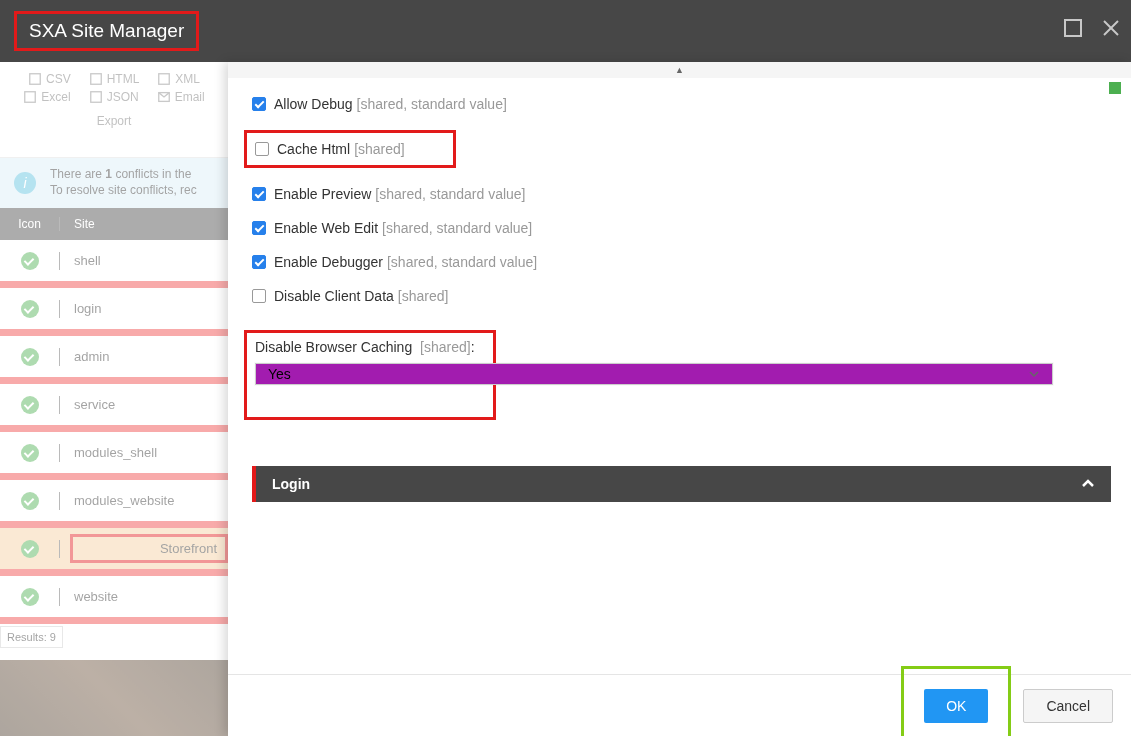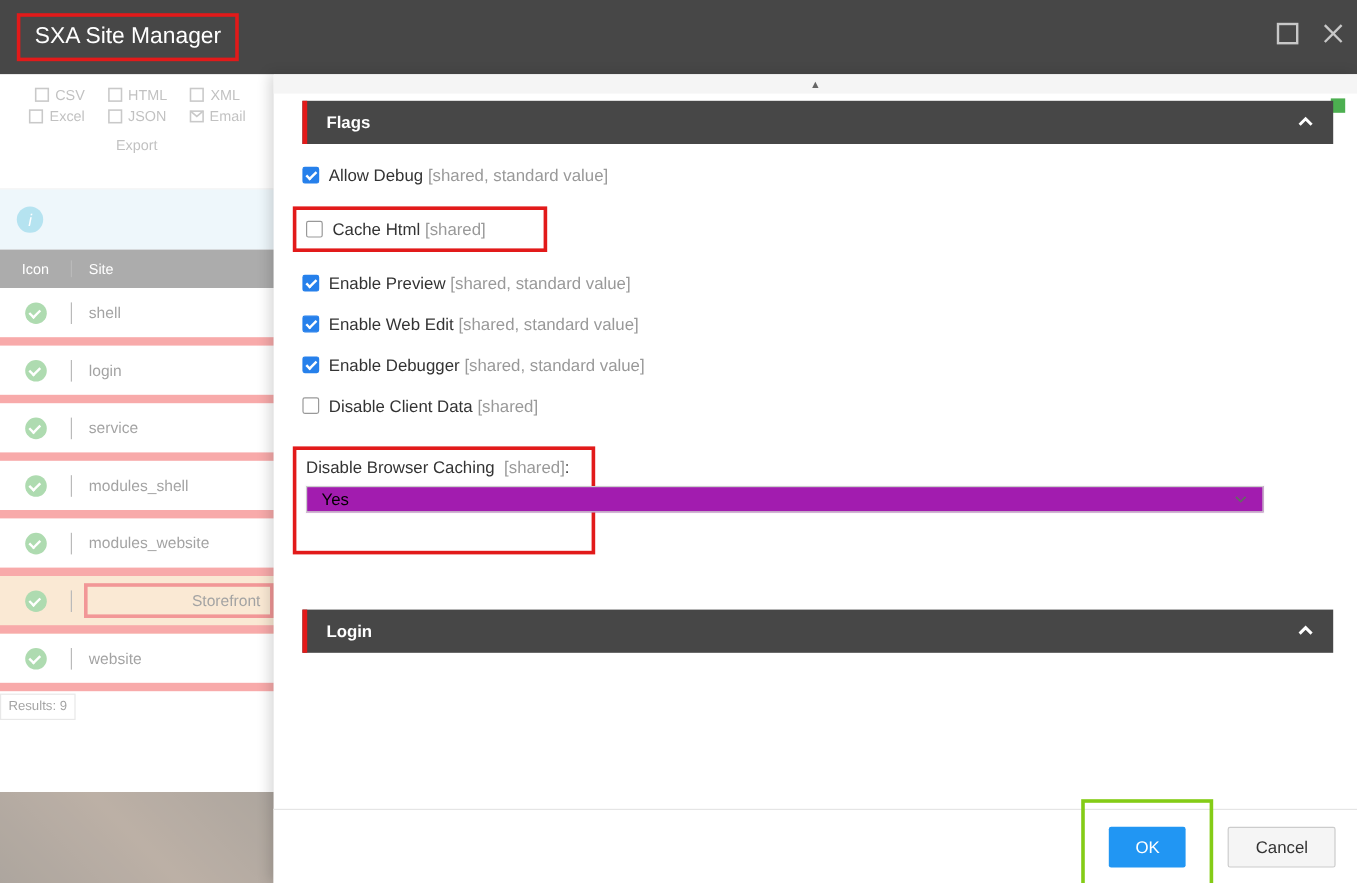--- a/index.html
+++ b/index.html
@@ -135,20 +135,24 @@
             <path d="M2 3l6 5 6-5"></path>
           </svg>
           <span>Email</span>
         </span>
     </div>
     <div class="export-label">Export</div>
   </div>
 
   <div class="conflict-bar">
     <div class="conflict-icon">i</div>
+    <div class="conflict-text">
+      <span>There are </span><b>1</b><span> conflicts in the</span><br>
+      <span>To resolve site conflicts, rec</span>
+    </div>
   </div>
 
   <div class="grid-head">
     <div class="col-icon">Icon</div>
     <div class="col-site">Site</div>
   </div>
 
   <div class="site-row">
       <div class="col-icon">
         <div class="status-dot"></div>
@@ -158,20 +162,26 @@
   <div class="site-row">
       <div class="col-icon">
         <div class="status-dot"></div>
       </div>
       <div class="site-name">login</div>
     </div>
   <div class="site-row">
       <div class="col-icon">
         <div class="status-dot"></div>
       </div>
+      <div class="site-name">admin</div>
+    </div>
+  <div class="site-row">
+      <div class="col-icon">
+        <div class="status-dot"></div>
+      </div>
       <div class="site-name">service</div>
     </div>
   <div class="site-row">
       <div class="col-icon">
         <div class="status-dot"></div>
       </div>
       <div class="site-name">modules_shell</div>
     </div>
   <div class="site-row">
       <div class="col-icon">
@@ -197,26 +207,20 @@
 
 <div class="bg-image"></div>
 <div class="dimmer"></div>
 
 <div class="modal">
   <div class="scroll-indicator-top">▲</div>
   <div class="green-square"></div>
 
   <div class="modal-body">
 
-    <div class="section-head">
-      <span>Flags</span>
-      <svg class="chevron" viewBox="0 0 14 14">
-          <polyline points="2,9 7,4 12,9"></polyline>
-        </svg>
-    </div>
 
     <div class="field">
       <span class="cb checked"></span>
       <span class="field-label">Allow Debug</span>
       <span class="field-hint">[shared, standard value]</span>
     </div>
 
     <div class="field">
       <span class="highlight-box">
         <span class="cb"></span>

